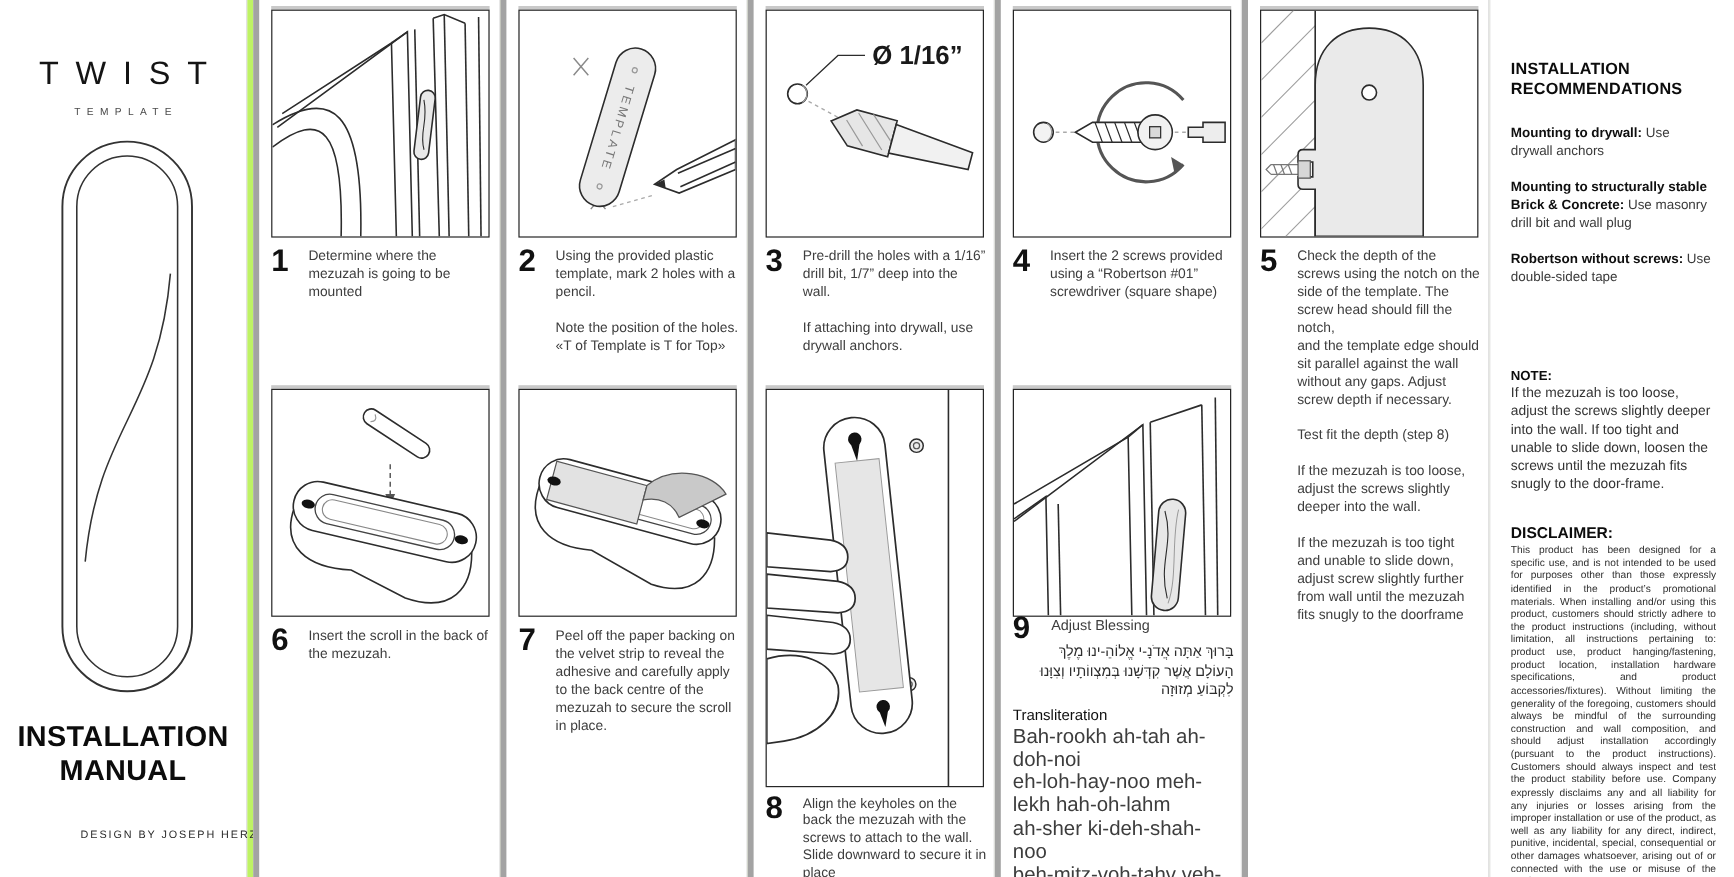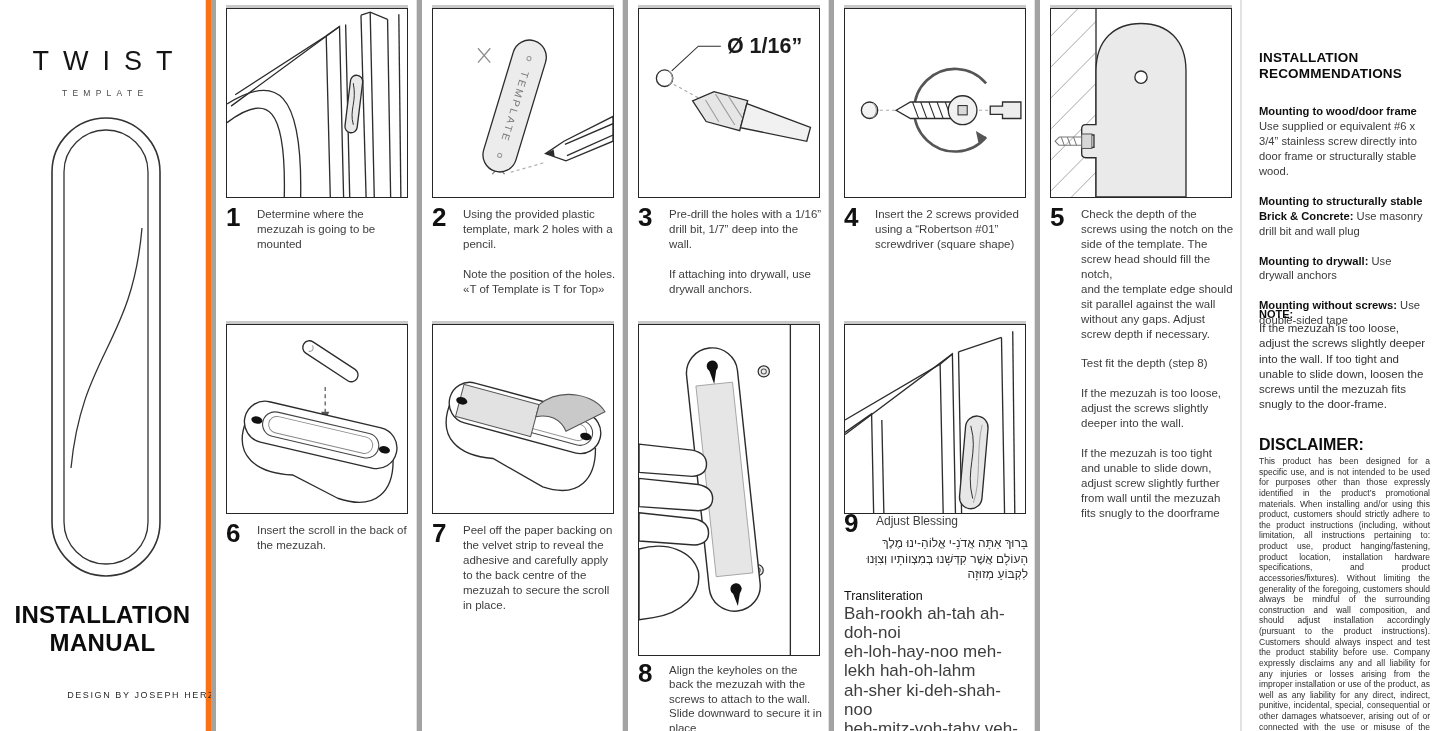--- a/index.html
+++ b/index.html
@@ -1,16 +1,16 @@
 <!DOCTYPE html>
 <html><head>
 <meta charset="utf-8">
 <style>
   html,body{margin:0;padding:0;background:#fff;}
-  .page{position:relative;width:1445px;height:731px;background:#f97316;overflow:hidden;
+  .page{position:relative;width:1445px;height:731px;background:#bef264;overflow:hidden;
         font-family:"Liberation Sans",sans-serif;color:#222;}
   .col{position:absolute;top:0;bottom:0;background:#fff;}
   .card{border-left:5px solid #a3a3a3;border-right:1px solid #e2e2e2;}
   #col-brand{left:0;width:205px;border-right:1px solid #e2e2e2;}
   #col-1{left:211px;width:200px;}
   #col-2{left:417px;width:200px;}
   #col-3{left:623px;width:200px;}
   #col-4{left:829px;width:200px;}
   #col-5{left:1035px;width:200px;}
   #col-right{left:1241px;width:203px;border-left:1px solid #e2e2e2;}
@@ -56,21 +56,21 @@
   .rec-wrap{position:absolute;top:50px;left:17px;right:16px;}
   .rec-heading{font-size:13.5px;font-weight:800;color:#0c0c0c;line-height:1.2;
                white-space:pre-line;margin-bottom:22px;letter-spacing:0.2px;}
   .rec-sec{font-size:11.2px;line-height:1.33;color:#3a3a3a;margin-bottom:15px;}
   .rec-sec b{color:#0f0f0f;}
   .rec-sec b.block{display:block;}
   .note{position:absolute;top:308px;left:17px;right:16px;}
   .note-h{font-size:11px;font-weight:800;color:#0c0c0c;margin-bottom:1px;}
   .note-body{font-size:11.5px;line-height:1.33;color:#333;}
   .disclaimer{position:absolute;top:436px;left:17px;right:15px;}
-  .disc-h{font-size:16px;font-weight:800;color:#0c0c0c;margin-bottom:2px;}
+  .disc-h{font-size:13px;font-weight:800;color:#0c0c0c;margin-bottom:2px;}
   .disc-body{font-size:8.5px;line-height:1.25;color:#2e2e2e;text-align:justify;}
 
   svg text{font-family:"Liberation Sans",sans-serif;}
   .ln{stroke:#2c2c2c;stroke-width:1.3;fill:none;}
   .thin{stroke:#999;stroke-width:1;fill:none;}
   .dash{stroke:#aaa;stroke-width:1.1;fill:none;stroke-dasharray:3 3;}
 </style>
 </head>
 <body>
 
@@ -314,33 +314,29 @@
 
 If the mezuzah is too tight and unable to slide down, adjust screw slightly further from wall until the mezuzah fits snugly to the doorframe</div>
     </div>
   </div>
 
   <div class="col" id="col-right">
     <div class="rec-wrap">
       <div class="rec-heading">INSTALLATION
 RECOMMENDATIONS</div>
       <p class="rec-sec">
-        <b class="block">Mounting to wood/door frame</b>
-        <span>Use supplied or equivalent #6 x 3/4” stainless screw directly into door frame or structurally stable wood.</span>
+        <b>Mounting to drywall:</b>
+        <span>Use drywall anchors</span>
       </p>
       <p class="rec-sec">
         <b>Mounting to structurally stable Brick &amp; Concrete:</b>
         <span>Use masonry drill bit and wall plug</span>
       </p>
       <p class="rec-sec">
-        <b>Mounting to drywall:</b>
-        <span>Use drywall anchors</span>
-      </p>
-      <p class="rec-sec">
-        <b>Mounting without screws:</b>
+        <b>Robertson without screws:</b>
         <span>Use double-sided tape</span>
       </p>
     </div>
     <div class="note">
       <div class="note-h">NOTE:</div>
       <div class="note-body">If the mezuzah is too loose, adjust the screws slightly deeper into the wall. If too tight and unable to slide down, loosen the screws until the mezuzah fits snugly to the door-frame.</div>
     </div>
     <div class="disclaimer">
       <div class="disc-h">DISCLAIMER:</div>
       <div class="disc-body">This product has been designed for a specific use, and is not intended to be used for purposes other than those expressly identified in the product’s promotional materials. When installing and/or using this product, customers should strictly adhere to the product instructions (including, without limitation, all instructions pertaining to: product use, product hanging/fastening, product location, installation hardware specifications, and product accessories/fixtures). Without limiting the generality of the foregoing, customers should always be mindful of the surrounding construction and wall composition, and should adjust installation accordingly (pursuant to the product instructions). Customers should always inspect and test the product stability before use. Company expressly disclaims any and all liability for any injuries or losses arising from the improper installation or use of the product, as well as any liability for any direct, indirect, punitive, incidental, special, consequential or other damages whatsoever, arising out of or connected with the use or misuse of the product.</div>

